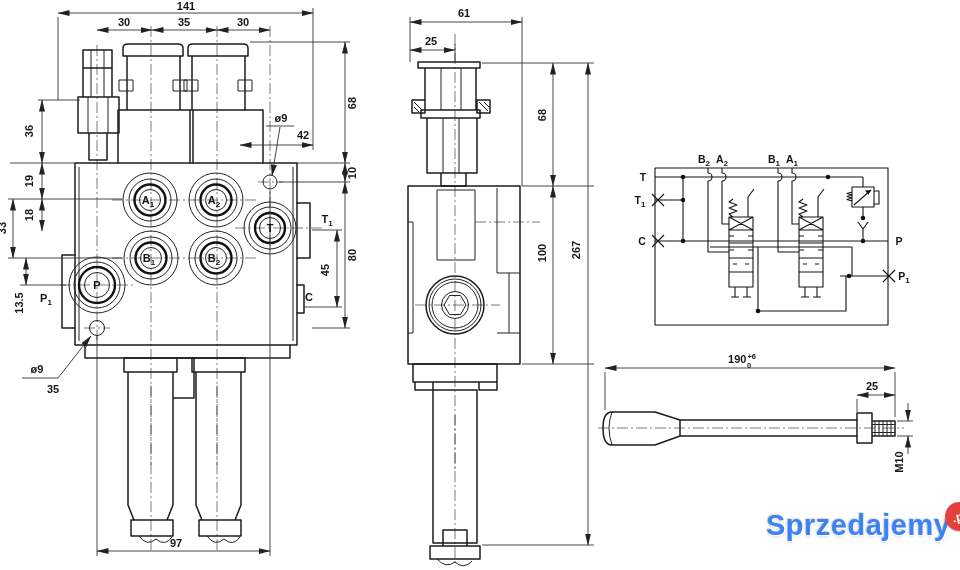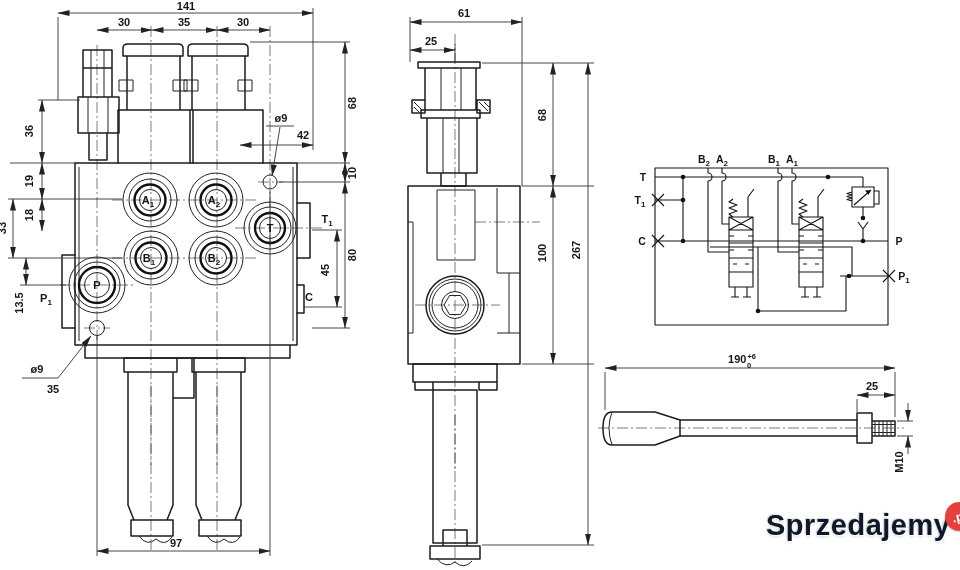--- a/index.html
+++ b/index.html
@@ -13,21 +13,21 @@
   .bold{fill:none;stroke:#111;stroke-width:2.4;}
   .dim{fill:none;stroke:#333;stroke-width:0.9;}
   .cl{fill:none;stroke:#444;stroke-width:0.7;stroke-dasharray:11 3 2 3;}
   .sch{fill:none;stroke:#141414;stroke-width:1.1;stroke-linejoin:round;}
   .sub{font-size:8px;}
   .tol{font-size:7.5px;}
   .schlbl{font-size:10.5px;}
   .dot{fill:#111;stroke:none;}
   .watermark{position:absolute;left:766px;top:509px;display:flex;align-items:flex-start;
              pointer-events:none;}
-  .wm-text{font-size:29px;font-weight:bold;letter-spacing:0.5px;color:#0f172a;
+  .wm-text{font-size:29px;font-weight:bold;letter-spacing:0.5px;color:#3b82f6;
            text-shadow:1px 1px 0 #ffffff,-1px -1px 1px rgba(90,90,90,0.25),0 2px 3px rgba(120,120,120,0.25);}
   .wm-badge{width:29px;height:29px;border-radius:50%;background:#e2413d;color:#fff;
             font-size:12.5px;font-weight:bold;display:flex;align-items:center;justify-content:center;
             margin-left:-5px;margin-top:-7px;transform:rotate(-12deg);
             box-shadow:0 1px 2px rgba(0,0,0,0.2);}
 </style>
 </head>
 <body>
 
 <div id="stage">

